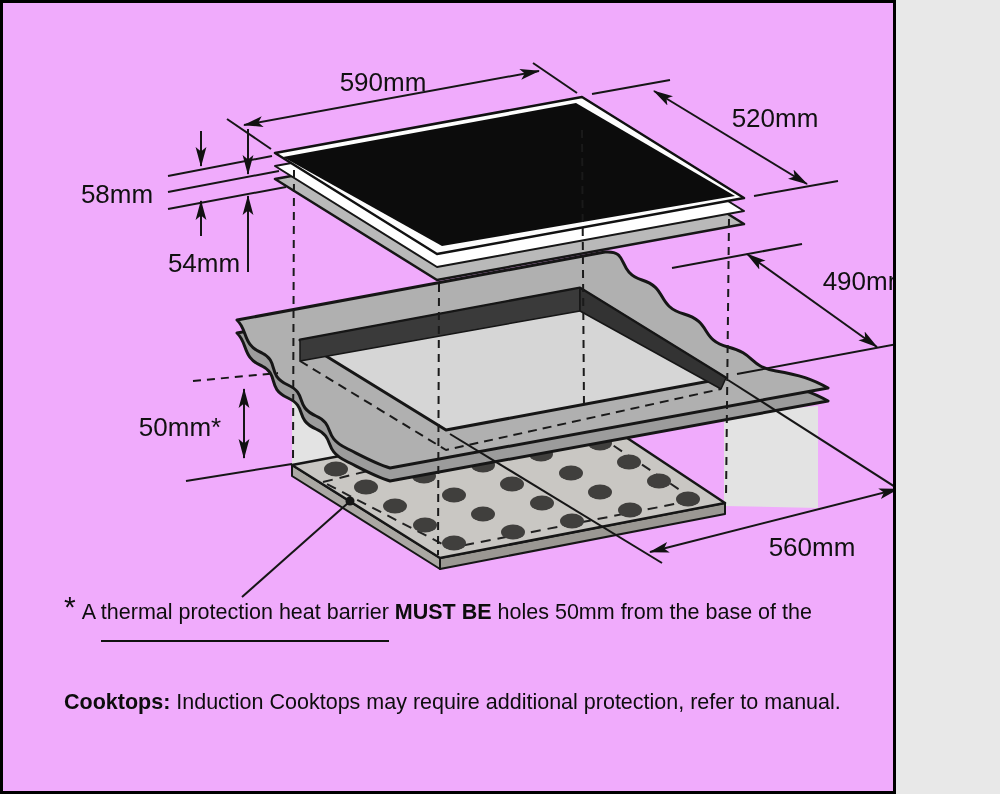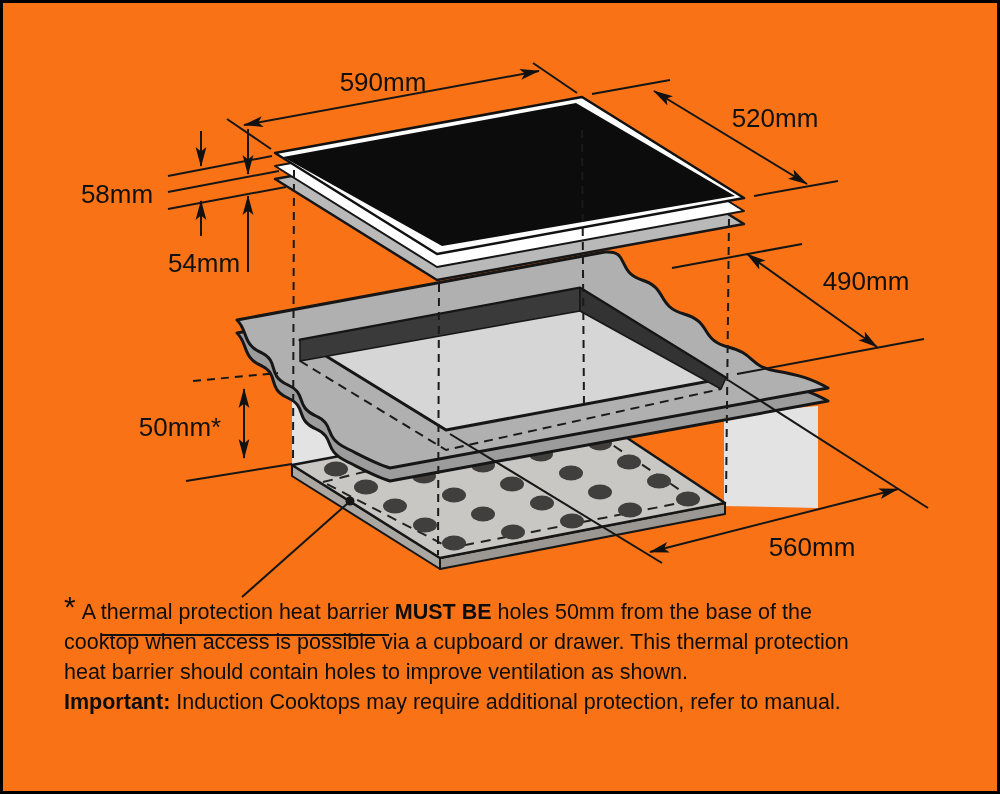--- a/index.html
+++ b/index.html
@@ -1,30 +1,30 @@
 <!DOCTYPE html>
 <html><head>
 <meta charset="utf-8">
 <style>
   html,body{margin:0;padding:0;background:#e8e8e8;}
   .page{
-    position:relative;width:1000px;height:794px;background:#f97316;
+    position:relative;width:896px;height:794px;background:#f0abfc;
     font-family:"Liberation Sans","DejaVu Sans",sans-serif;color:#111;
     overflow:hidden;
   }
   .frame{position:absolute;inset:0;border:3px solid #000;pointer-events:none;z-index:50;}
   svg.draw{position:absolute;left:0;top:0;width:1000px;height:794px;}
   svg.draw text{font-family:"Liberation Sans","DejaVu Sans",sans-serif;fill:#111;}
   .dimlabel{font-size:26px;}
   .note{
     position:absolute;left:64px;top:592px;width:872px;
     font-size:21.5px;line-height:30px;color:#0d0d0d;
   }
   .note .ast{font-size:30px;vertical-align:2px;padding-right:6px;}
-  .note .ul{border-bottom:2.2px solid #111;padding-bottom:10px;}
+  .note .ul{border-bottom:2.2px solid #111;padding-bottom:16px;}
   .note b{font-weight:bold;margin-top:28px;}
 </style>
 </head>
 <body>
 
 <div class="page">
 
   <svg class="draw" viewBox="0 0 1000 794">
     <defs>
       <marker id="ah" viewBox="0 0 20 12" refX="19" refY="6" markerWidth="20" markerHeight="12" orient="auto-start-reverse" markerUnits="userSpaceOnUse">
@@ -154,19 +154,19 @@
     </g>
 
     <g>
       <line x1="242" y1="597" x2="348" y2="503" stroke="#161616" stroke-width="2"></line>
       <circle cx="350" cy="501" r="4.5" fill="#161616"></circle>
     </g>
   </svg>
 
   <div class="note">
     <span class="ast">*</span><span>A </span><span class="ul">thermal protection heat barrier</span><b> MUST BE </b><span>holes 50mm from the base of the</span><br>
-    <span>cooktop when access is possible via a cupboard or drawer. This thermal protection</span><br>
-    <span>heat barrier should contain holes to improve ventilation as shown.</span><br>
-    <b>Important:</b><span> Induction Cooktops may require additional protection, refer to manual.</span>
+    <br>
+    <br>
+    <b>Cooktops:</b><span> Induction Cooktops may require additional protection, refer to manual.</span>
   </div>
 
   <div class="frame"></div>
 </div>
 
 </body></html>

